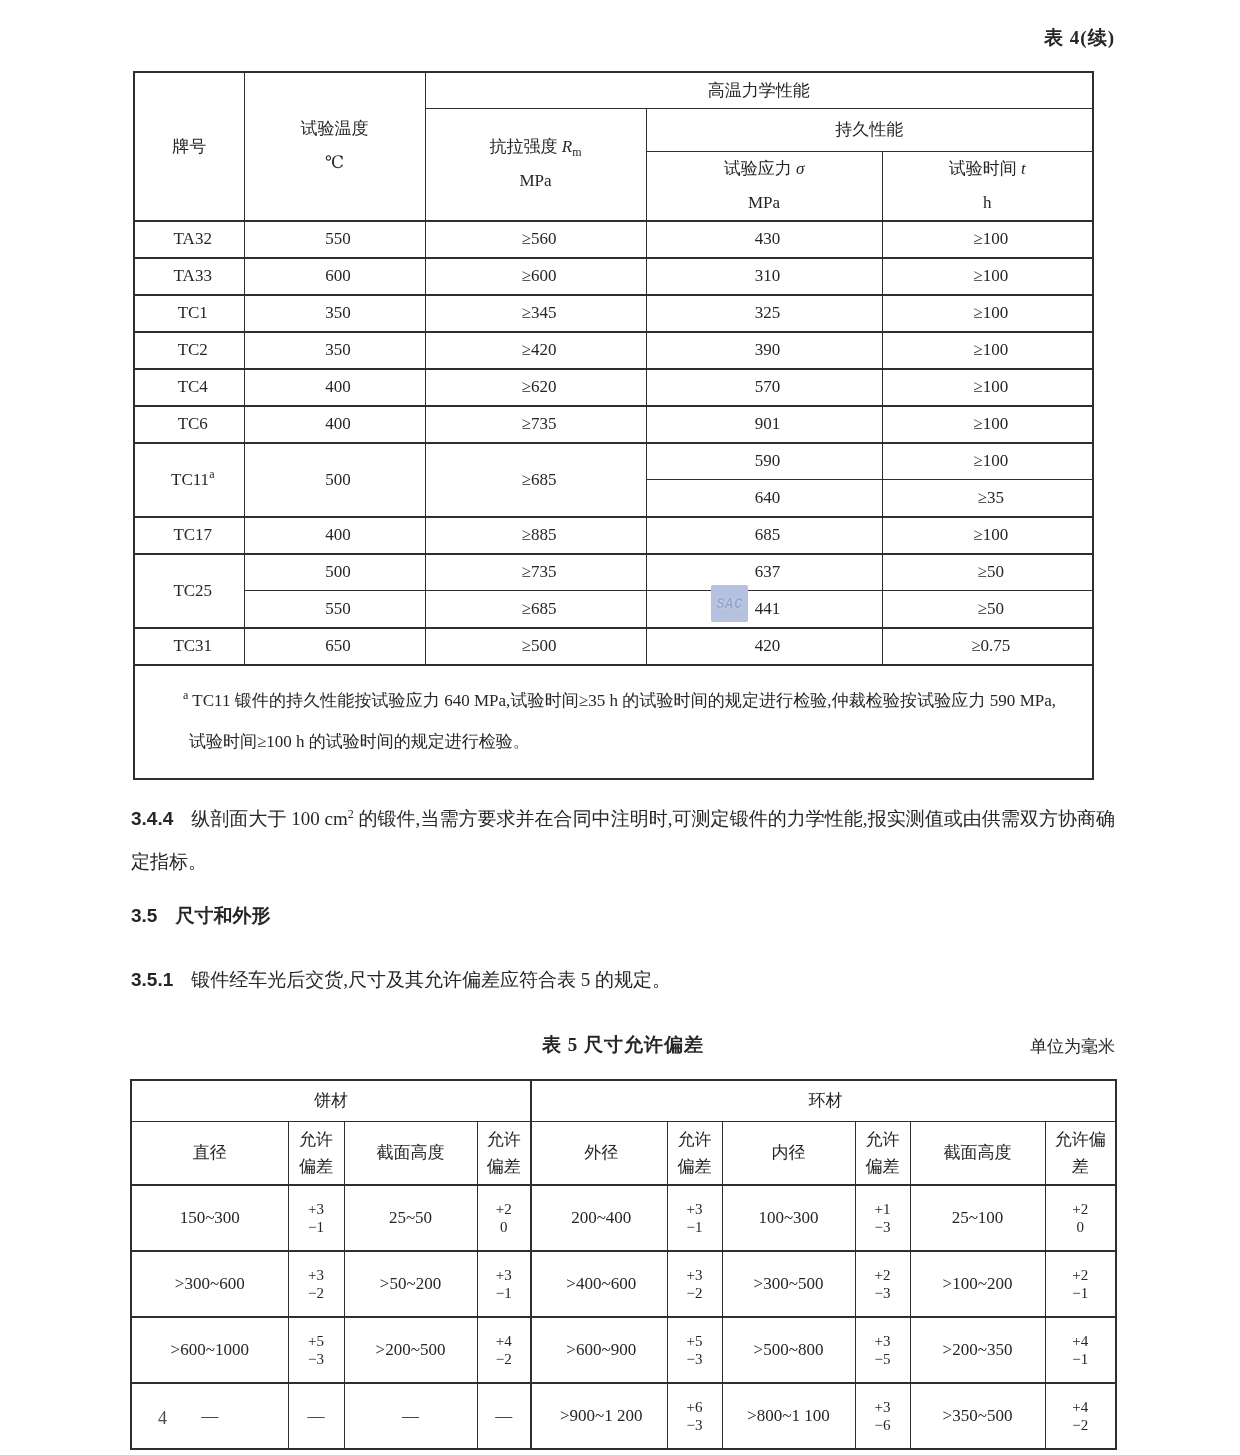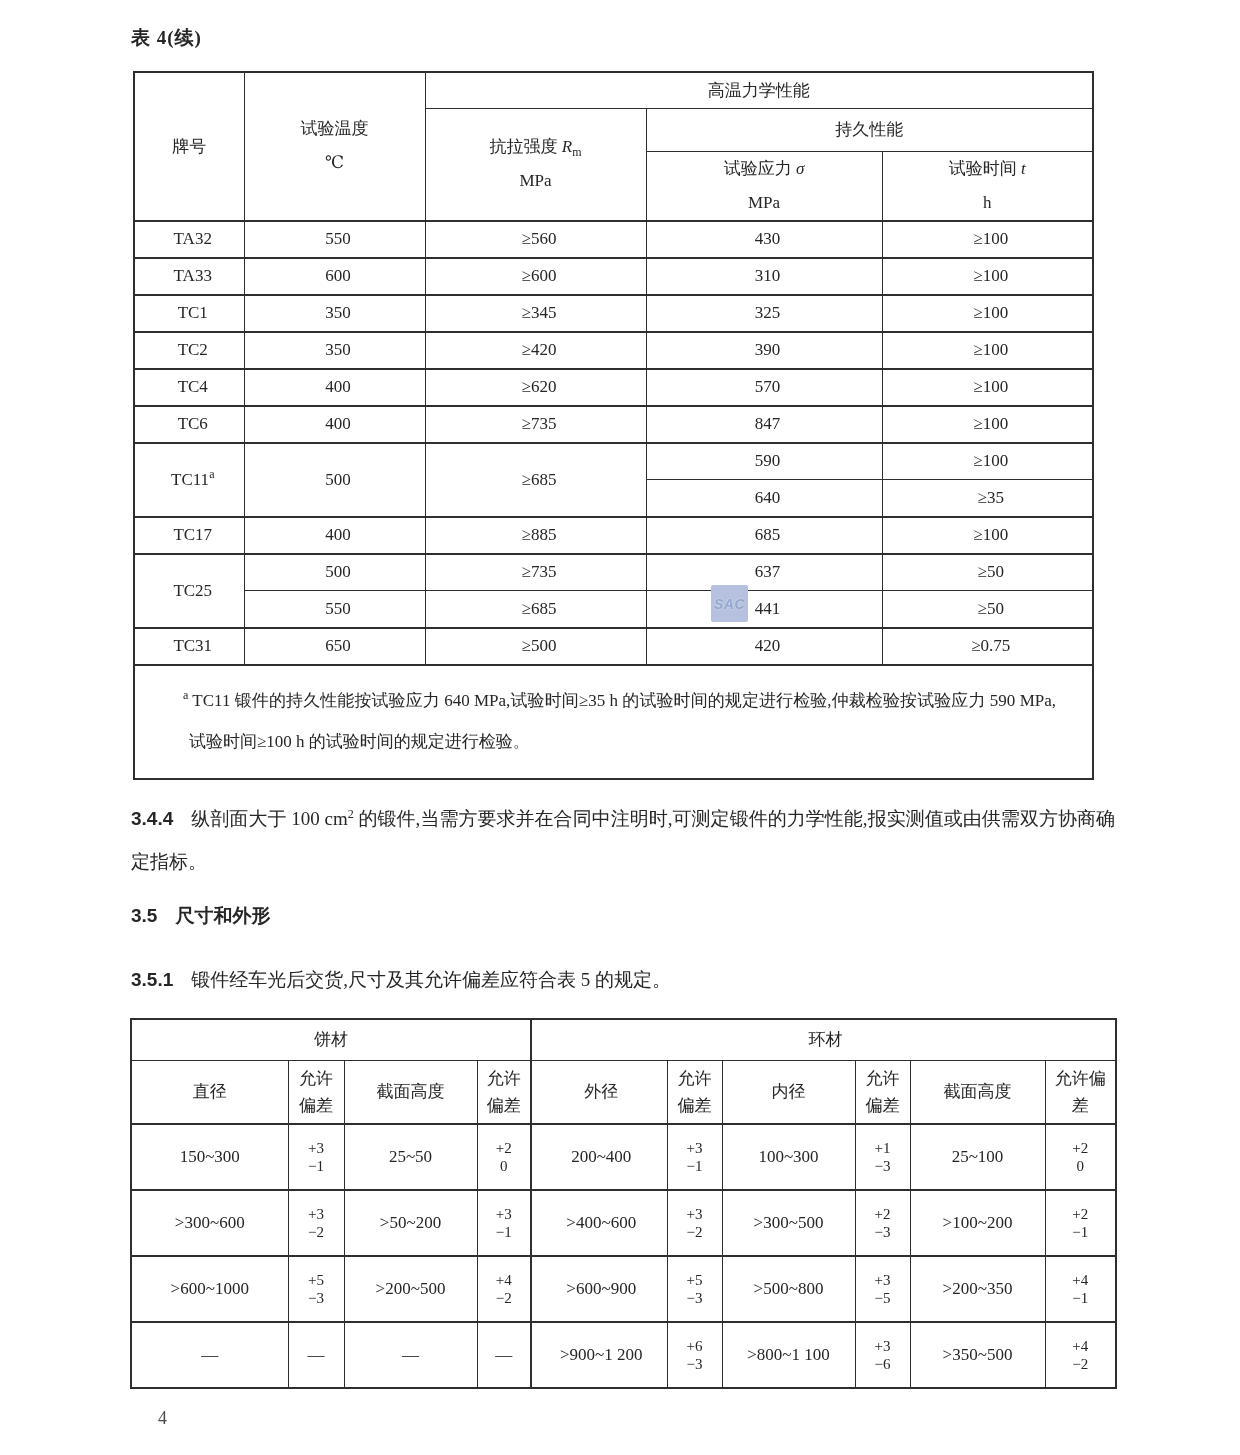--- a/index.html
+++ b/index.html
@@ -7,21 +7,21 @@
   html,body{ background:#ffffff; }
   body{
     width:1240px; height:1455px; position:relative;
     font-family:"Liberation Serif","DejaVu Serif",serif;
     color:var(--ink);
     -webkit-font-smoothing:antialiased;
   }
   .content{ padding:0 125px 0 131px; }
 
   
-  .t4-caption{ text-align:left; font-weight:bold; font-size:19px; padding-top:25px; letter-spacing:1px; }
+  .t4-caption{ text-align:right; font-weight:bold; font-size:19px; padding-top:25px; letter-spacing:1px; }
   .para{ font-size:19px; line-height:43px; margin-top:17px; text-align:justify; }
   .para .num{ font-family:"Liberation Sans","DejaVu Sans",sans-serif; font-weight:bold; margin-right:18px; }
   .heading{ font-size:19px; font-weight:bold; margin-top:20px; }
   .heading .num{ font-family:"Liberation Sans","DejaVu Sans",sans-serif; margin-right:18px; }
   sup{ font-size:12px; vertical-align:super; line-height:0; }
   sub{ font-size:12px; vertical-align:sub; line-height:0; }
   .it{ font-style:italic; }
 
   
   table{ border-collapse:collapse; table-layout:fixed; }
@@ -54,21 +54,21 @@
   .t5 td.gdiv{ border-left:2px solid var(--line);padding-left:8px; }
   .tol{ font-size:15px; }
   .tol .tline{ display:block; line-height:18px; }
   .wrapcell{ word-break:break-all; line-height:26px; }
 
   
   .watermark{
     position:absolute; left:711px; top:585px; width:37px; height:37px;
     background:#b5c1de; border-radius:2px;
     display:flex; align-items:center; justify-content:center;
-    font-family:Liberation Sans, sans-serif;
+    font-family:Liberation Mono, monospace;
     font-style:italic; font-weight:bold; font-size:14px; color:#93a7d0;
     text-shadow:0 0 2px #dfe6f4; letter-spacing:0.5px;
   }
 
   .page-num{ position:absolute; left:158px; top:1408px; font-size:18px; color:#4a4a4a; }
 </style>
 </head>
 <body>
 
 <div class="content">
@@ -142,21 +142,21 @@
       <td>TC4</td>
       <td>400</td>
       <td>≥620</td>
       <td>570</td>
       <td>≥100</td>
     </tr>
     <tr class="drow major">
       <td>TC6</td>
       <td>400</td>
       <td>≥735</td>
-      <td>847</td>
+      <td>901</td>
       <td>≥100</td>
     </tr>
     <tr class="drow major">
       <td rowspan="2"><span>TC11</span><sup>a</sup></td>
       <td rowspan="2">500</td>
       <td rowspan="2">≥685</td>
       <td>590</td>
       <td>≥100</td>
     </tr>
     <tr class="drow">
@@ -203,20 +203,24 @@
   </p>
 
   <div class="heading">
     <span class="num">3.5</span><span>尺寸和外形</span>
   </div>
 
   <p class="para" style="margin-top:29px;">
     <b class="num">3.5.1</b><span>锻件经车光后交货,尺寸及其允许偏差应符合表 5 的规定。</span>
   </p>
 
+  <div class="t5-caption">
+    <span class="t5-title">表 5  尺寸允许偏差</span>
+    <span class="t5-unit">单位为毫米</span>
+  </div>
 
   <table class="t5">
     <colgroup>
       <col style="width:157px">
         <col style="width:56px">
         <col style="width:133px">
         <col style="width:54px">
       <col style="width:136px">
         <col style="width:55px">
         <col style="width:133px">

